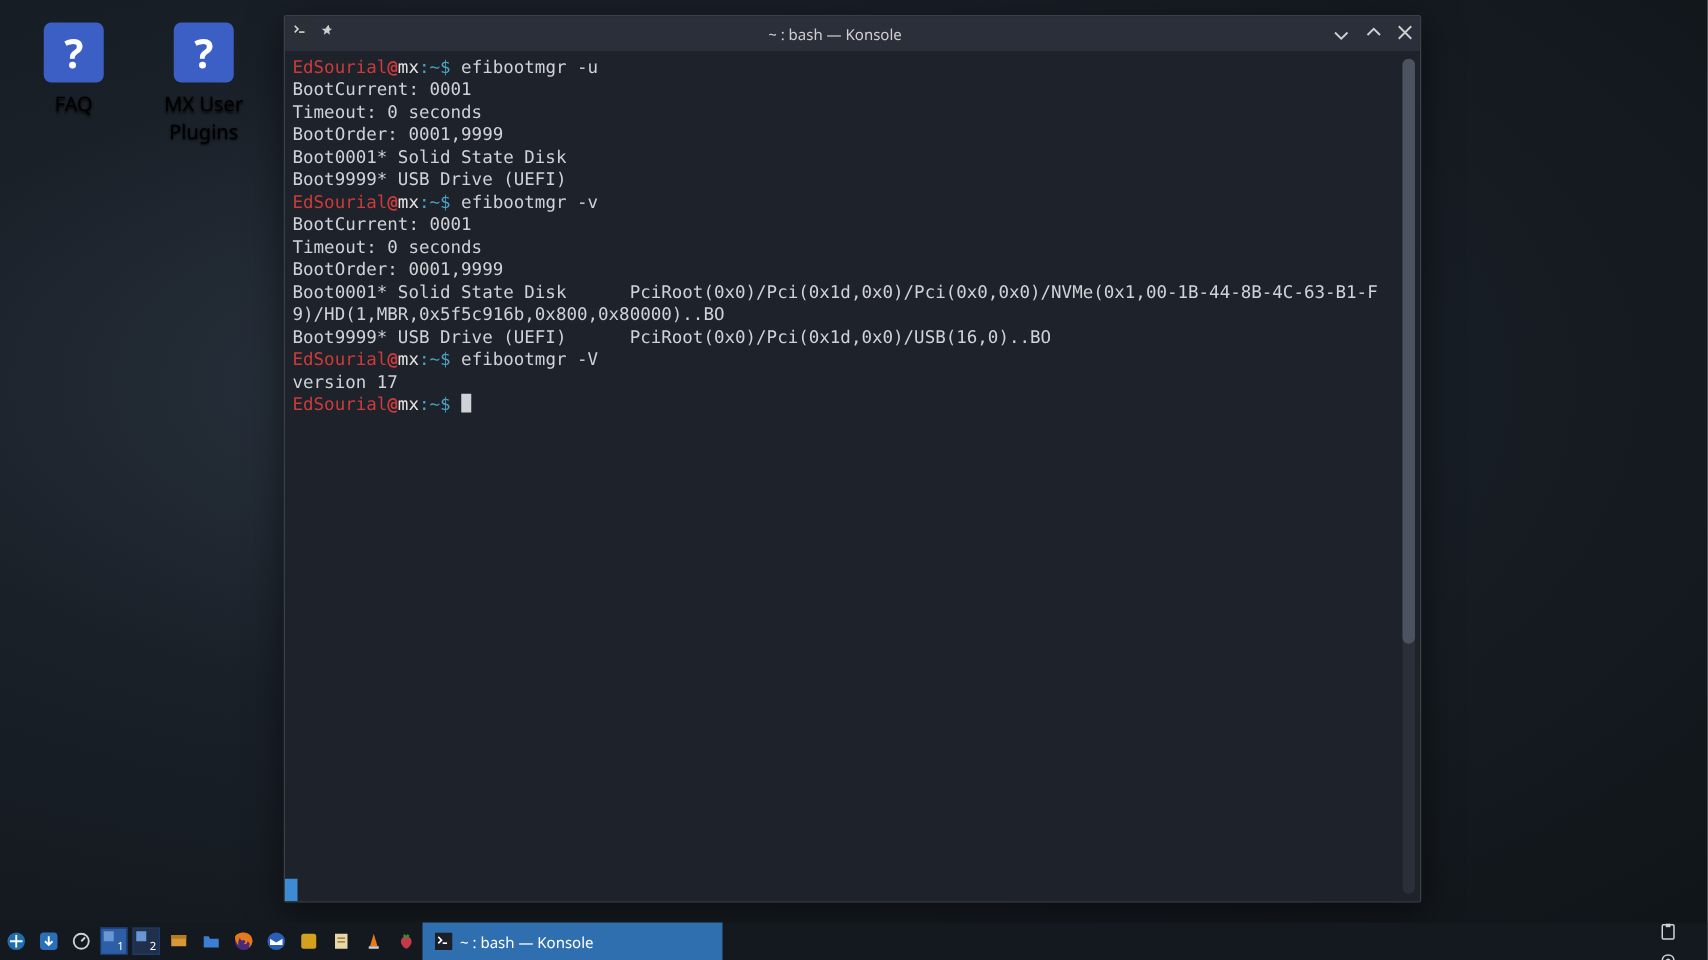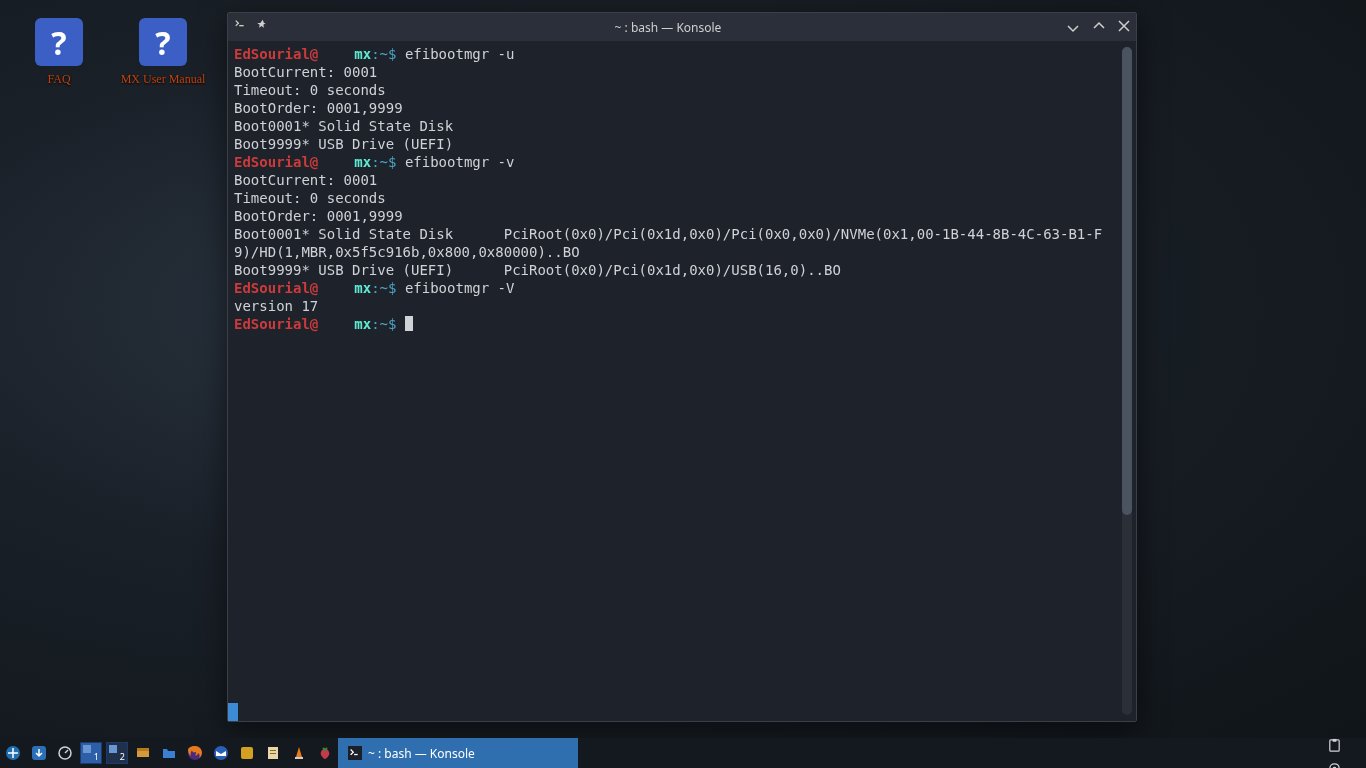--- a/index.html
+++ b/index.html
@@ -14,21 +14,21 @@
     position: absolute; width: 90px; text-align: center;
     cursor: pointer;
   }
   .desktop-icon .icon-box {
     width: 48px; height: 48px; margin: 0 auto 6px;
     background: #3b5fc4; border-radius: 6px;
     display: flex; align-items: center; justify-content: center;
     color: #fff; font-size: 32px; font-weight: bold;
   }
   .desktop-icon .label {
-    color: #c2410c; font-size: 12px; text-shadow: 0 1px 2px #000; font-family: Liberation Serif, serif;
+    color: #000000; font-size: 16px; text-shadow: 0 1px 2px #000;
   }
   
   .window {
     position: absolute; left: 227px; top: 12px;
     width: 910px; height: 710px;
     background: #1e222a; border: 1px solid #3a3f48;
     box-shadow: 0 8px 30px rgba(0,0,0,.5);
     border-radius: 2px;
     display: flex; flex-direction: column;
   }
@@ -51,23 +51,23 @@
   .terminal-area {
     flex: 1; background: #1e222a; position: relative;
     padding: 4px 0 4px 6px; overflow: hidden;
   }
   .terminal-content {
     font-family: "DejaVu Sans Mono", "Consolas", monospace;
     font-size: 14px; line-height: 18px; color: #cfd2d6;
     white-space: pre-wrap; word-break: break-all;
     padding-right: 18px;
   }
-  .prompt-user { color: #cc3b3b; font-weight: bold; }
+  .prompt-user { color: #cc3b3b; font-weight: normal; }
   .prompt-at   { color: #cc3b3b; font-weight: bold; }
-  .prompt-host { color: #5eead4; font-weight: bold; margin-left: 36px; }
+  .prompt-host { color: #e5e5e5; font-weight: normal; }
   .prompt-sep  { color: #4aa3c4; }
   .prompt-path { color: #4aa3c4; }
   .prompt-dollar { color: #4aa3c4; }
   .cursor-block { display:inline-block; width:8px; height:15px; background:#cfd2d6; vertical-align:-2px; }
   .scrollbar {
     position: absolute; right: 4px; top: 6px; bottom: 6px; width: 10px;
     background: #2a2f38; border-radius: 5px;
   }
   .scrollbar .thumb {
     position: absolute; left:0; right:0; top:0; height: 70%;
@@ -108,21 +108,21 @@
 </style>
 </head>
 <body>
 
 <div class="desktop-icon" style="left:14px; top:18px;">
   <div class="icon-box">?</div>
   <div class="label">FAQ</div>
 </div>
 <div class="desktop-icon" style="left:118px; top:18px;">
   <div class="icon-box">?</div>
-  <div class="label">MX User Manual</div>
+  <div class="label">MX User Plugins</div>
 </div>
 
 <div class="window">
   <div class="titlebar">
     <div class="title-icons">
       <span>
         <svg viewBox="0 0 16 16">
             <rect x="0" y="0" width="16" height="16" fill="#2b2f36"></rect>
             <path d="M2 3l3 3-3 3" stroke="#cfcfcf" stroke-width="1.5" fill="none"></path>
             <rect x="6" y="8" width="5" height="1.5" fill="#cfcfcf"></rect>

